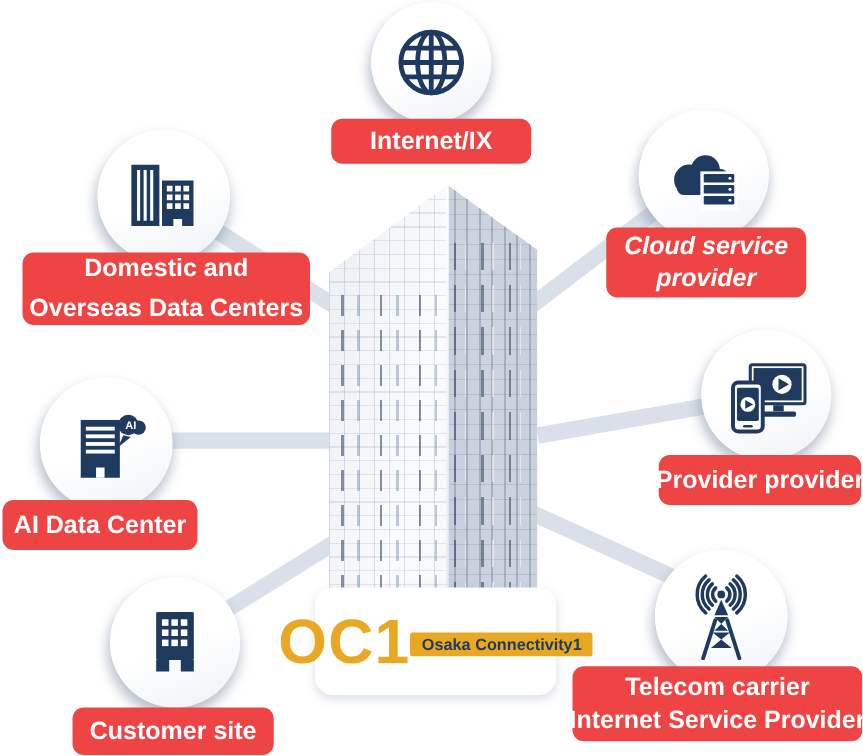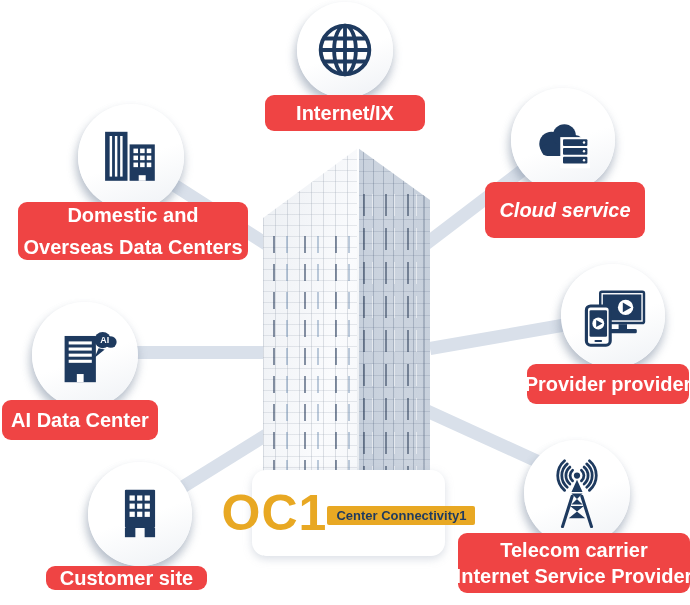--- a/index.html
+++ b/index.html
@@ -84,21 +84,21 @@
       <div class="windows"></div>
     </div>
     <div id="face-right" class="face">
       <div class="windows"></div>
     </div>
     <div class="edge"></div>
   </div>
 
   <div id="logo-box">
     <div id="logo-title">OC1</div>
-    <div id="logo-badge">Center Connectivity1</div>
+    <div id="logo-badge">Osaka Connectivity1</div>
   </div>
 
   <div class="circle" style="left:297px;top:2px;width:96px;height:96px;">
     <svg width="64" height="64" viewBox="0 0 100 100" fill="none" stroke="#1e3a5f" stroke-width="6">
       <circle cx="50" cy="50" r="38"></circle>
       <ellipse cx="50" cy="50" rx="17" ry="38"></ellipse>
       <line x1="50" y1="12" x2="50" y2="88"></line>
       <line x1="17" y1="32" x2="83" y2="32"></line>
       <line x1="12" y1="50" x2="88" y2="50"></line>
       <line x1="17" y1="68" x2="83" y2="68"></line>
@@ -152,20 +152,21 @@
       </g>
       <g fill="#ffffff">
         <circle cx="81" cy="48" r="1.8"></circle>
         <circle cx="81" cy="61" r="1.8"></circle>
         <circle cx="81" cy="74" r="1.8"></circle>
       </g>
     </svg>
   </div>
   <div class="plate" style="left:485px;top:182px;width:160px;height:56px;font-style:italic;">
     <span>Cloud service</span>
+    <span>provider</span>
   </div>
 
   <div class="circle" style="left:32px;top:302px;width:106px;height:106px;">
     <svg width="68" height="68" viewBox="0 0 100 100">
       <rect x="20" y="22" width="46" height="68" fill="#1e3a5f"></rect>
       <g fill="#ffffff">
         <rect x="26" y="30" width="34" height="4.5"></rect>
         <rect x="26" y="39" width="34" height="4.5"></rect>
         <rect x="26" y="48" width="34" height="4.5"></rect>
         <rect x="26" y="57" width="34" height="4.5"></rect>
@@ -215,21 +216,21 @@
           <rect x="58" y="18" width="9" height="9"></rect>
         <rect x="32" y="32" width="9" height="9"></rect>
           <rect x="45" y="32" width="9" height="9"></rect>
           <rect x="58" y="32" width="9" height="9"></rect>
         <rect x="32" y="46" width="9" height="9"></rect>
           <rect x="45" y="46" width="9" height="9"></rect>
           <rect x="58" y="46" width="9" height="9"></rect>
       </g>
     </svg>
   </div>
-  <div class="plate" style="left:46px;top:566px;width:161px;height:24px;">
+  <div class="plate" style="left:58px;top:566px;width:161px;height:38px;">
     <span>Customer site</span>
   </div>
 
   <div class="circle" style="left:524px;top:440px;width:106px;height:106px;">
     <svg width="76" height="69" viewBox="0 -2 110 100">
       <g stroke="#1e3a5f" stroke-width="4" fill="none" stroke-linecap="round">
         <path d="M48.6 14.3 A10 10 0 0 0 48.6 29.7"></path>
         <path d="M44.7 9.7  A16 16 0 0 0 44.7 34.3"></path>
         <path d="M40.9 5.1  A22 22 0 0 0 40.9 38.9"></path>
         <path d="M37.0 0.6  A28 28 0 0 0 37.0 43.4"></path>

